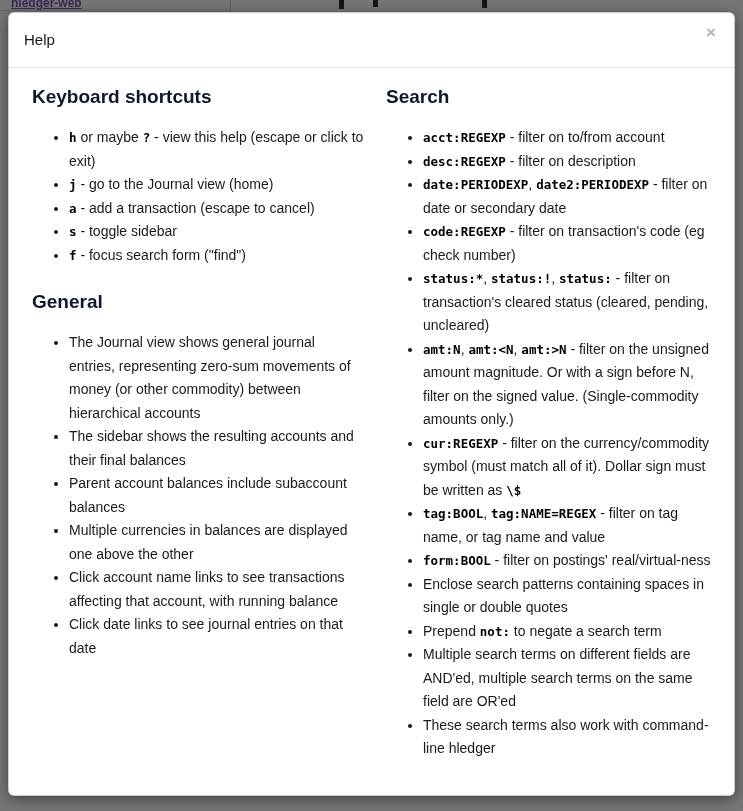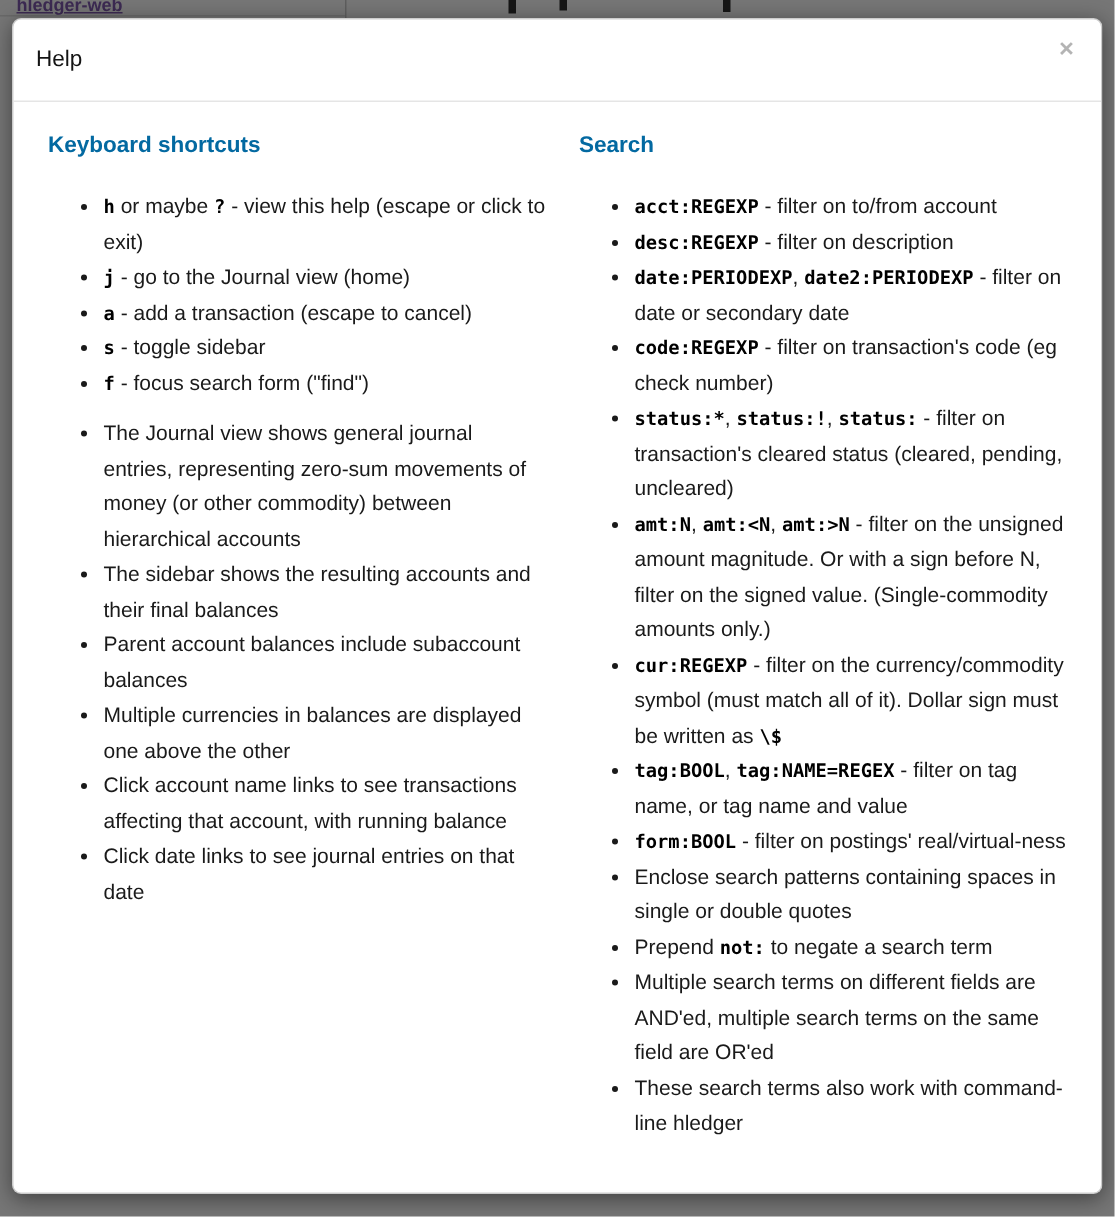--- a/index.html
+++ b/index.html
@@ -69,21 +69,21 @@
   .modal-body {
     display: flex;
     padding: 20px 10px 20px 15px;
   }
   .col { width: 50%; padding: 0 10px 0 8px; }
   .col-left { padding-left: 8px; }
   .col-right { padding-left: 12px; }
 
   .section-heading {
     margin: 0 0 21px 0;
-    font-size: 15px; font-weight: bold; color: #0369a1;
+    font-size: 19px; font-weight: bold; color: #0f172a;
     line-height: 17px;
   }
   .section-block:not(:first-child) .section-heading { margin-top: 26px; }
   .bullet-list {
     margin: 0 0 10px 0;
     padding-left: 37px;
     list-style-type: disc;
   }
   .bullet-list li {
     font-size: 14px;
@@ -120,20 +120,21 @@
           <h4 class="section-heading">Keyboard shortcuts</h4>
           <ul class="bullet-list">
             <li><code>h</code> or maybe <code>?</code> - view this help (escape or click to exit)</li>
             <li><code>j</code> - go to the Journal view (home)</li>
             <li><code>a</code> - add a transaction (escape to cancel)</li>
             <li><code>s</code> - toggle sidebar</li>
             <li><code>f</code> - focus search form ("find")</li>
           </ul>
         </div>
         <div class="section-block">
+          <h4 class="section-heading">General</h4>
           <ul class="bullet-list">
             <li>The Journal view shows general journal entries, representing zero-sum movements of money (or other commodity) between hierarchical accounts</li>
             <li>The sidebar shows the resulting accounts and their final balances</li>
             <li>Parent account balances include subaccount balances</li>
             <li>Multiple currencies in balances are displayed one above the other</li>
             <li>Click account name links to see transactions affecting that account, with running balance</li>
             <li>Click date links to see journal entries on that date</li>
           </ul>
         </div>
       </div>

